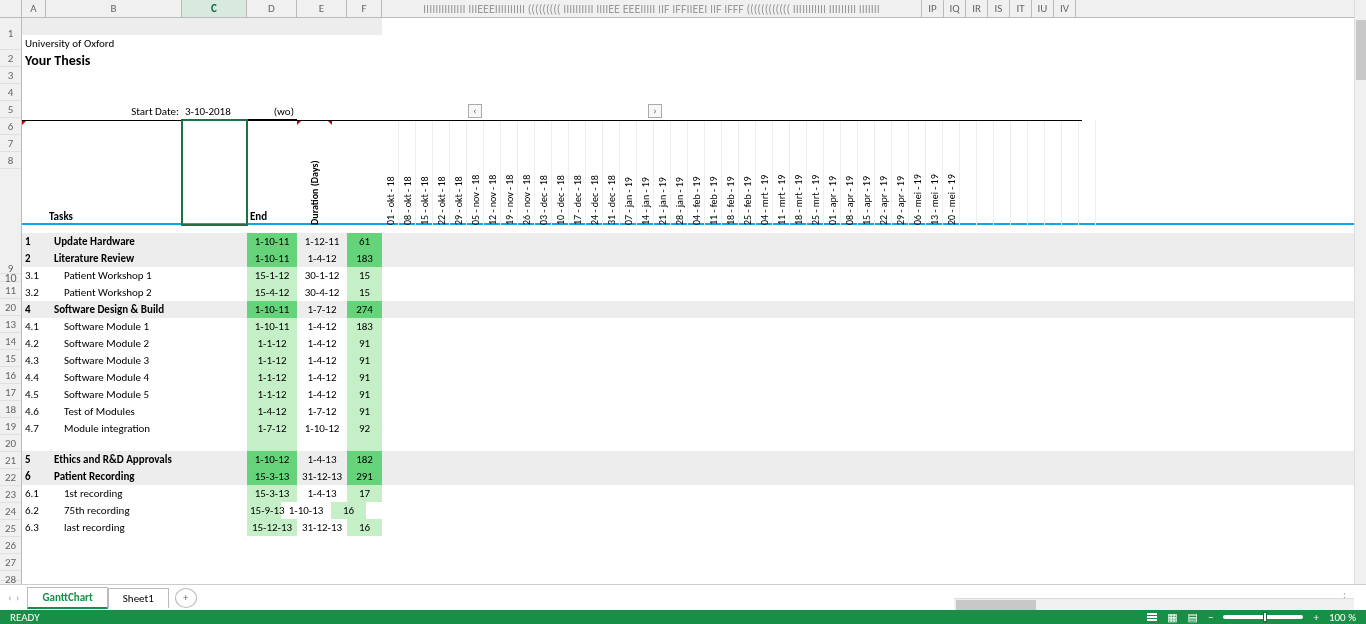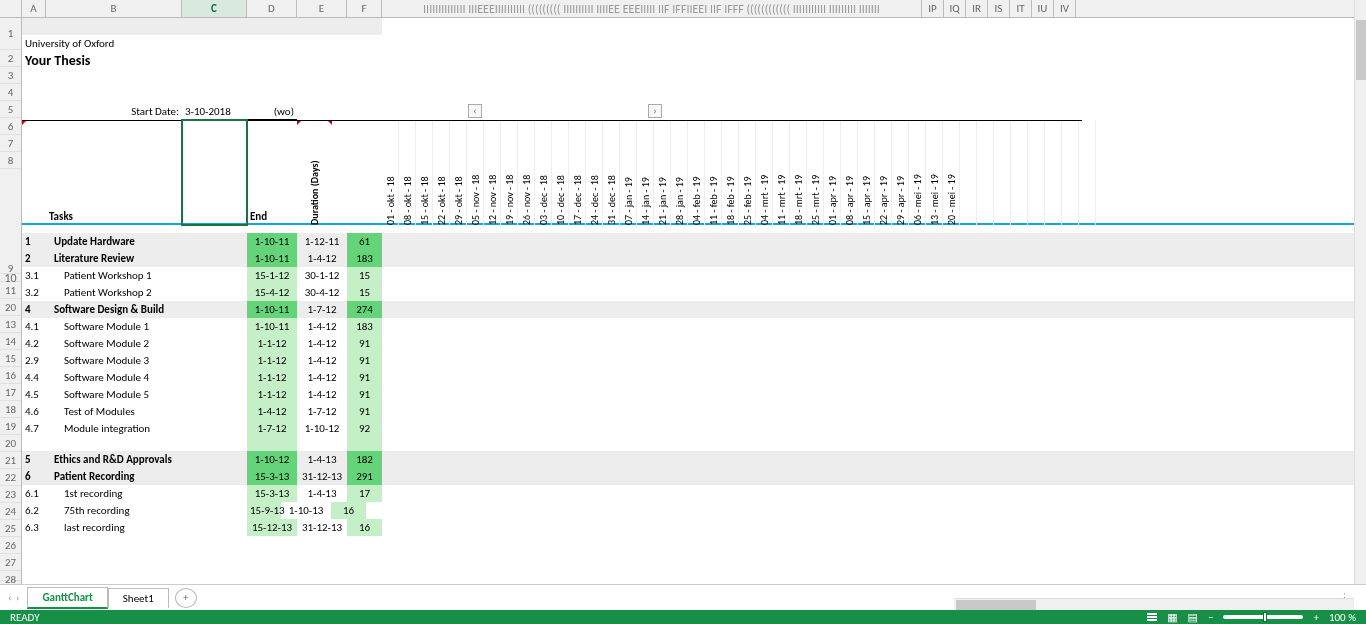--- a/index.html
+++ b/index.html
@@ -320,21 +320,21 @@
           </div>
           <div class="row " style="height:17px">
             <div class="cell " style="width:24px">4.2</div>
             <div class="cell " style="width:136px;padding-left:18px">Software Module 2</div>
             <div class="cell" style="width:65px"></div>
             <div class="cell green-light center" style="width:50px">1-1-12</div>
             <div class="cell center" style="width:50px">1-4-12</div>
             <div class="cell green-light center" style="width:35px">91</div>
           </div>
           <div class="row " style="height:17px">
-            <div class="cell " style="width:24px">2.9</div>
+            <div class="cell " style="width:24px">4.3</div>
             <div class="cell " style="width:136px;padding-left:18px">Software Module 3</div>
             <div class="cell" style="width:65px"></div>
             <div class="cell green-light center" style="width:50px">1-1-12</div>
             <div class="cell center" style="width:50px">1-4-12</div>
             <div class="cell green-light center" style="width:35px">91</div>
           </div>
           <div class="row " style="height:17px">
             <div class="cell " style="width:24px">4.4</div>
             <div class="cell " style="width:136px;padding-left:18px">Software Module 4</div>
             <div class="cell" style="width:65px"></div>

